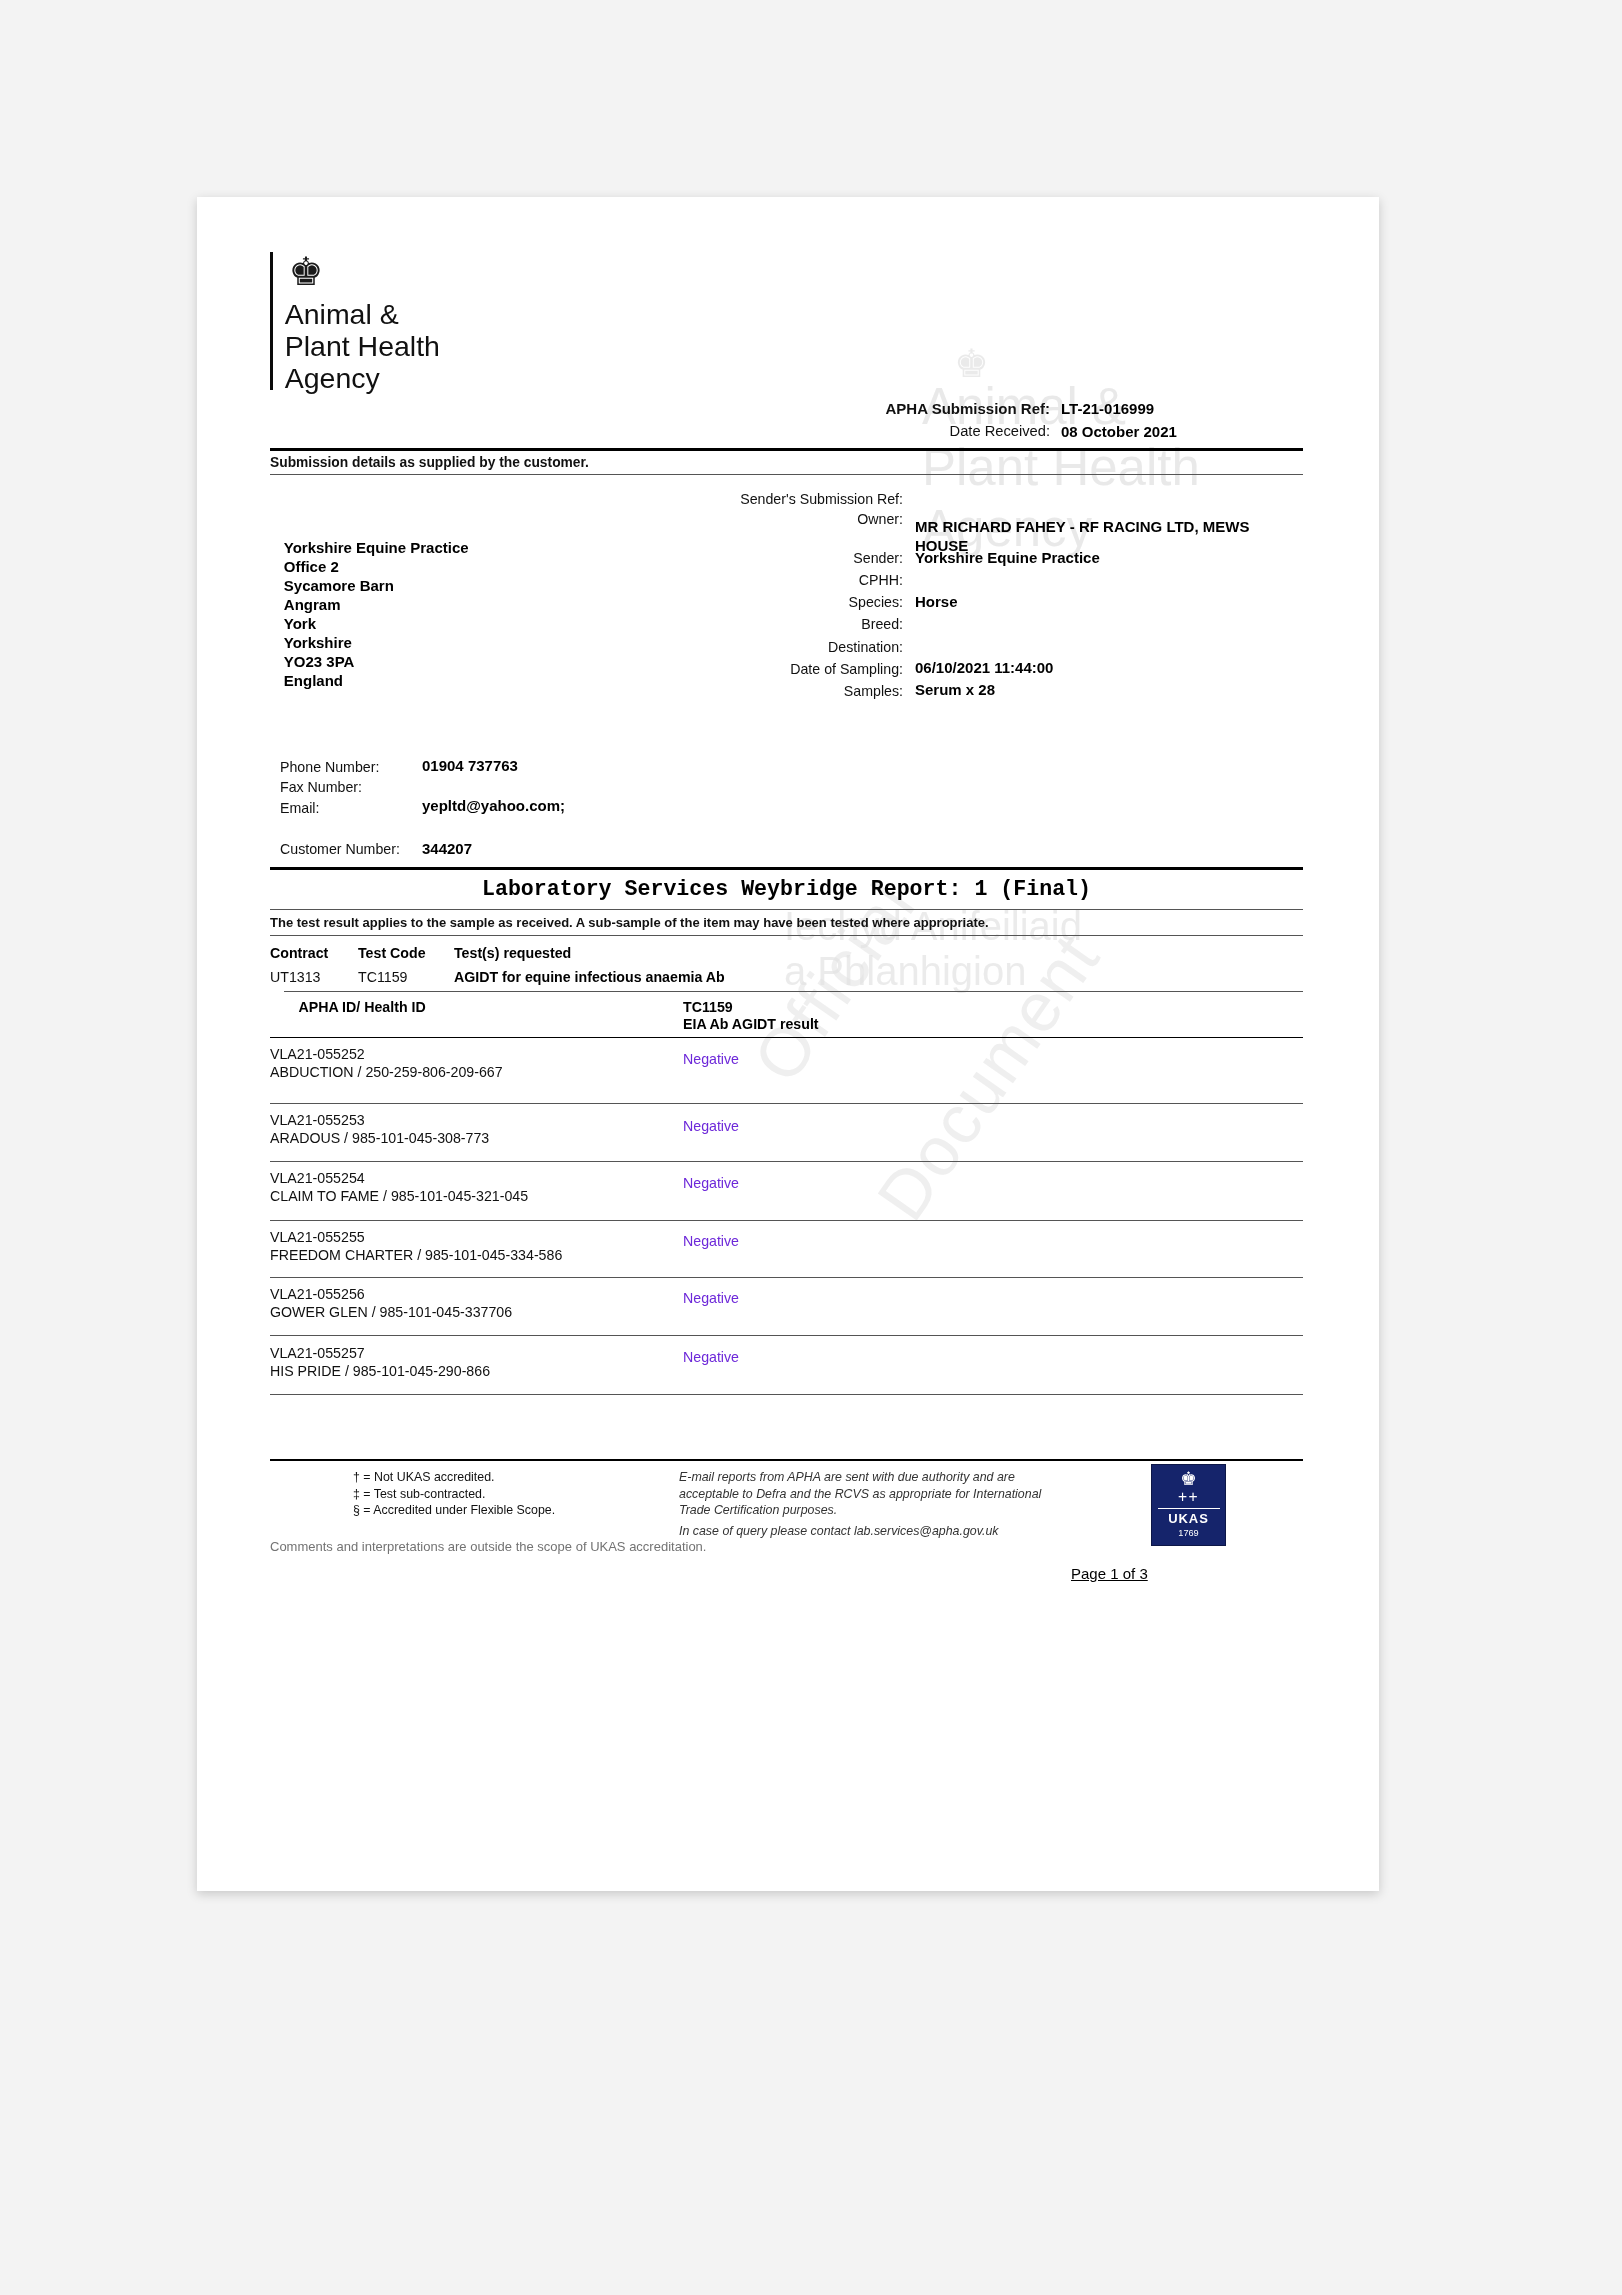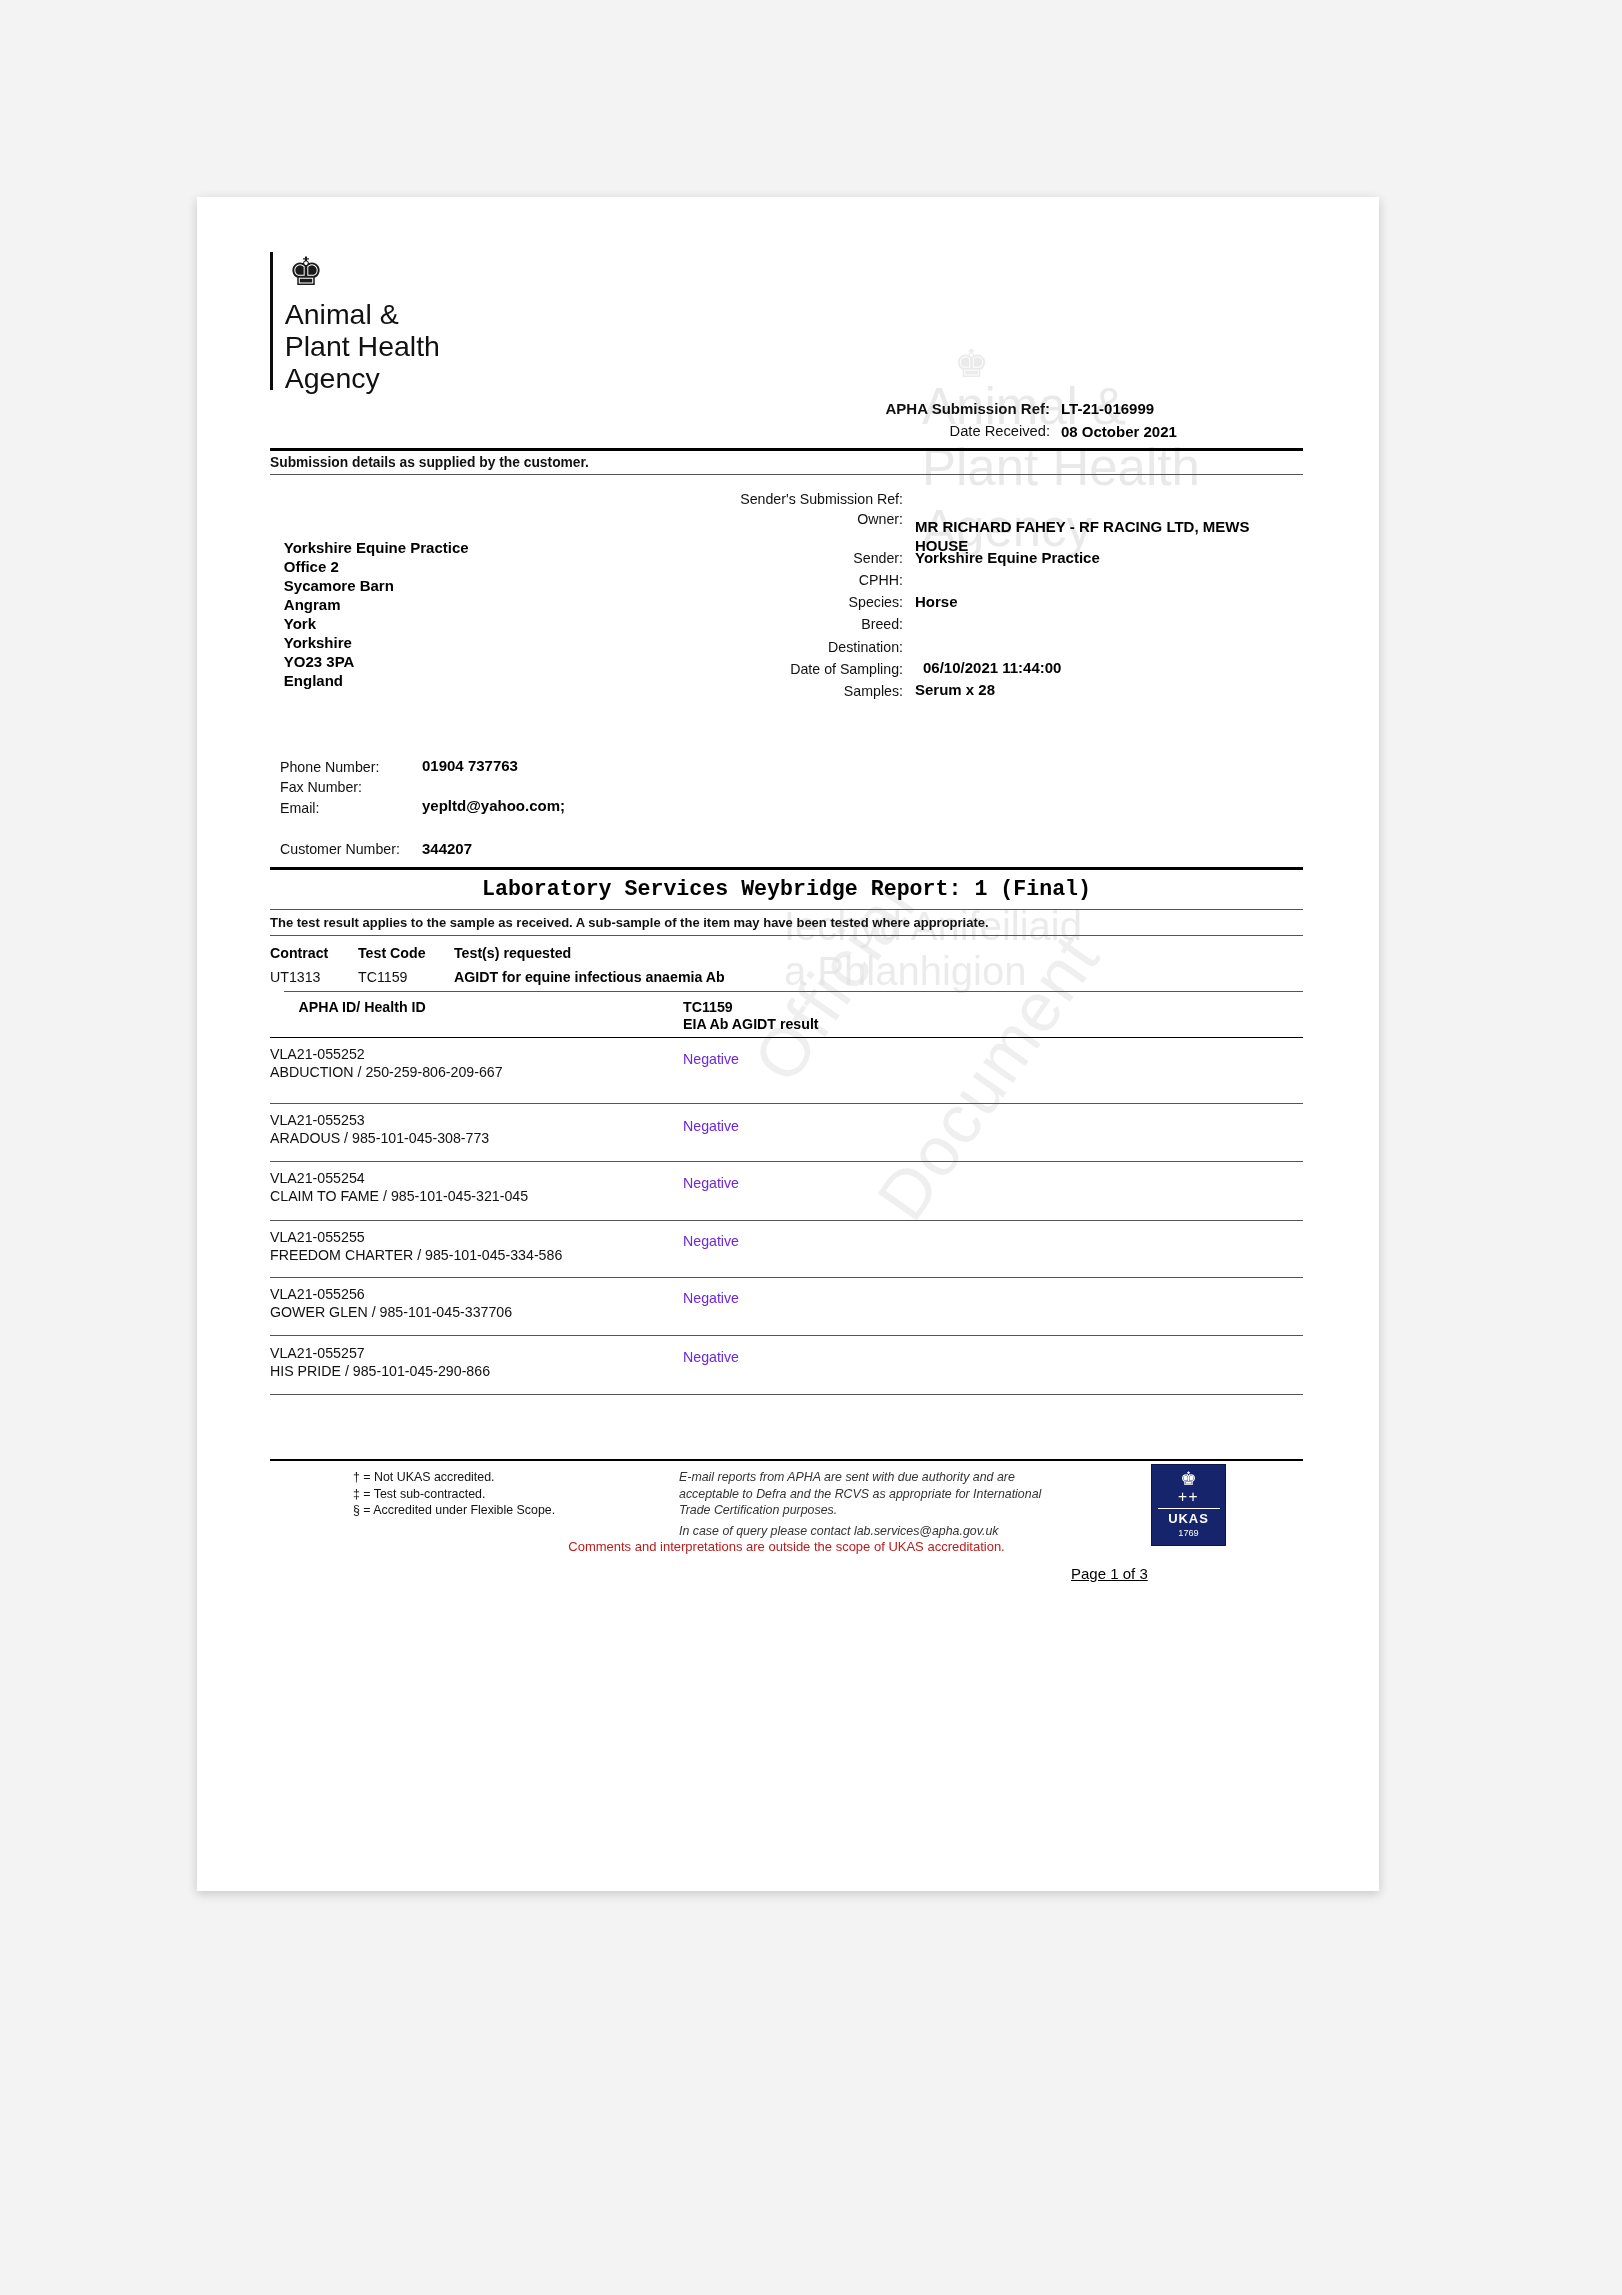--- a/index.html
+++ b/index.html
@@ -227,23 +227,23 @@
     position: absolute;
     font-size: 12.4px;
     color: #333;
     font-style: italic;
     line-height: 16.5px;
     width: 404px;
   }
   .foot-center {
     position: absolute;
     width: 1033px;
-    text-align: center;
+    text-align: left;
     font-size: 13px;
-    color: #b91c1c;
+    color: #737373;
   }
   .page-num {
     position: absolute;
     font-size: 15px;
     color: #000;
     text-decoration: underline;
   }
 
   
   .ukas {
@@ -339,21 +339,21 @@
     <div class="lbl" style="left:413px; top:365px; width:220px;">Species:</div>
     <div class="val-bold" style="left:645px; top:364px;">Horse</div>
 
     <div class="lbl" style="left:413px; top:387px; width:220px;">Breed:</div>
     <div class="val-bold" style="left:645px; top:387px;"></div>
 
     <div class="lbl" style="left:413px; top:410px; width:220px;">Destination:</div>
     <div class="val-bold" style="left:645px; top:409px;"></div>
 
     <div class="lbl" style="left:413px; top:432px; width:220px;">Date of Sampling:</div>
-    <div class="val-bold" style="left:645px; top:430px;margin-left:8px;">06/10/2021 11:44:00</div>
+    <div class="val-bold" style="left:645px; top:430px;">06/10/2021 11:44:00</div>
 
     <div class="lbl" style="left:413px; top:454px; width:220px;">Samples:</div>
     <div class="val-bold" style="left:645px; top:452px;">Serum x 28</div>
 
     <div class="addr" style="top:309px;">
       <div>Yorkshire Equine Practice</div>
       <div>Office 2</div>
       <div>Sycamore Barn</div>
       <div>Angram</div>
       <div>York</div>

